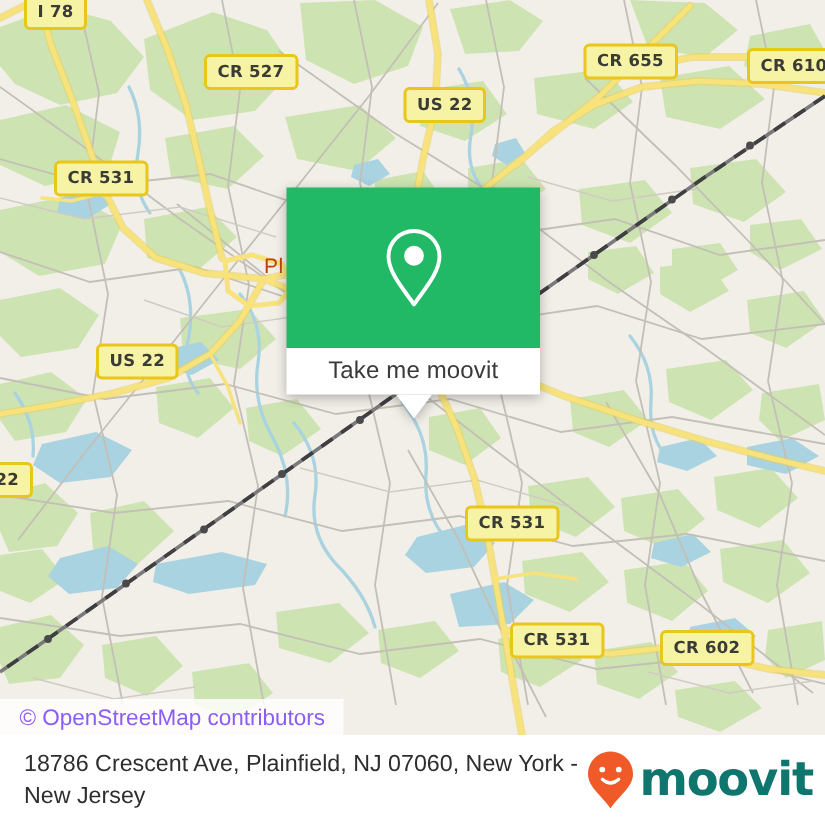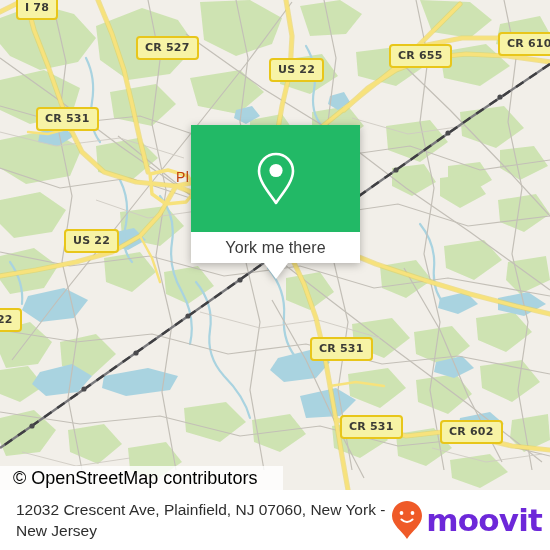--- a/index.html
+++ b/index.html
@@ -107,25 +107,25 @@
 
   
   #attribution {
     position: absolute;
     left: 0;
     top: 466px;
     height: 24px;
     display: flex;
     align-items: center;
     padding-left: 13px;
-    padding-right: 26px;
+    padding-right: 12px;
     background: rgba(255,255,255,0.82);
     font-family: "Liberation Sans", sans-serif;
-    font-size: 18px;
-    color: #000000;
+    font-size: 15px;
+    color: #8b5cf6;
     white-space: nowrap;
   }
 
   
   #footer {
     position: absolute;
     left: 0;
     top: 490px;
     width: 550px;
     height: 60px;
@@ -148,21 +148,21 @@
     display: flex;
     align-items: center;
     gap: 3px;
   }
   #brand .brand-mark svg { display: block; }
   #brand .brand-word {
     font-family: "DejaVu Sans", sans-serif;
     font-size: 31px;
     font-weight: bold;
     letter-spacing: -0.8px;
-    color: #6d28d9;
+    color: #0f766e;
     line-height: 1;
   }
 </style>
 </head>
 <body>
 
 <div id="app">
 
   <div id="map">
 
@@ -333,50 +333,50 @@
         <path d="M330,386 L356,382 L384,386"></path>
         <path d="M70,128 L48,134 L28,132"></path>
         <path d="M140,236 L152,258 L160,282"></path>
       </g>
     </svg>
 
     <div class="place-label" style="left:176px; top:169px;">Pl</div>
 
     <div class="shield" style="left:16px;  top:-4px;">I 78</div>
     <div class="shield" style="left:136px; top:10px;margin-top:26px;">CR 527</div>
-    <div class="shield" style="left:389px; top:44px;">CR 655</div>
+    <div class="shield" style="left:389px; top:29px;">CR 655</div>
     <div class="shield" style="left:498px; top:32px;">CR 610</div>
     <div class="shield" style="left:269px; top:58px;">US 22</div>
     <div class="shield" style="left:36px;  top:107px;">CR 531</div>
     <div class="shield" style="left:64px;  top:229px;">US 22</div>
     <div class="shield" style="left:-12px; top:308px;">22</div>
     <div class="shield" style="left:310px; top:337px;">CR 531</div>
     <div class="shield" style="left:340px; top:415px;">CR 531</div>
     <div class="shield" style="left:440px; top:420px;">CR 602</div>
 
     <div id="popup">
       <div class="card-top">
         <span class="pin-icon">
           <svg width="46" height="58" viewBox="0 0 46 58" fill="none">
             <path d="M23 4 C13.6 4 6 11.6 6 21 C6 32 17 44 23 53 C29 44 40 32 40 21 C40 11.6 32.4 4 23 4 Z" stroke="#ffffff" stroke-width="2.6" fill="none" stroke-linejoin="round"></path>
             <circle cx="23" cy="20.5" r="6.6" fill="#ffffff"></circle>
           </svg>
         </span>
       </div>
       <div class="card-bottom">
-        <span class="card-label">York me there</span>
+        <span class="card-label">Take me moovit</span>
       </div>
       <div class="card-tail"></div>
     </div>
 
     <div id="attribution">© OpenStreetMap contributors</div>
   </div>
 
   <div id="footer">
-    <div id="footer-title">12032 Crescent Ave, Plainfield, NJ 07060, New York - New Jersey</div>
+    <div id="footer-title">18786 Crescent Ave, Plainfield, NJ 07060, New York - New Jersey</div>
     <div id="brand">
       <span class="brand-mark">
         <svg width="32" height="40" viewBox="0 0 32 40">
           <path d="M16 1 C7.7 1 1 7.7 1 16 C1 25 11 31 16 39 C21 31 31 25 31 16 C31 7.7 24.3 1 16 1 Z" fill="#ef5a28"></path>
           <circle cx="10.5" cy="13" r="1.9" fill="#ffffff"></circle>
           <circle cx="21.5" cy="13" r="1.9" fill="#ffffff"></circle>
           <path d="M10.5 19.5 Q16 24.5 21.5 19.5" stroke="#ffffff" stroke-width="2.1" fill="none" stroke-linecap="round"></path>
         </svg>
       </span>
       <span class="brand-word">moovit</span>

